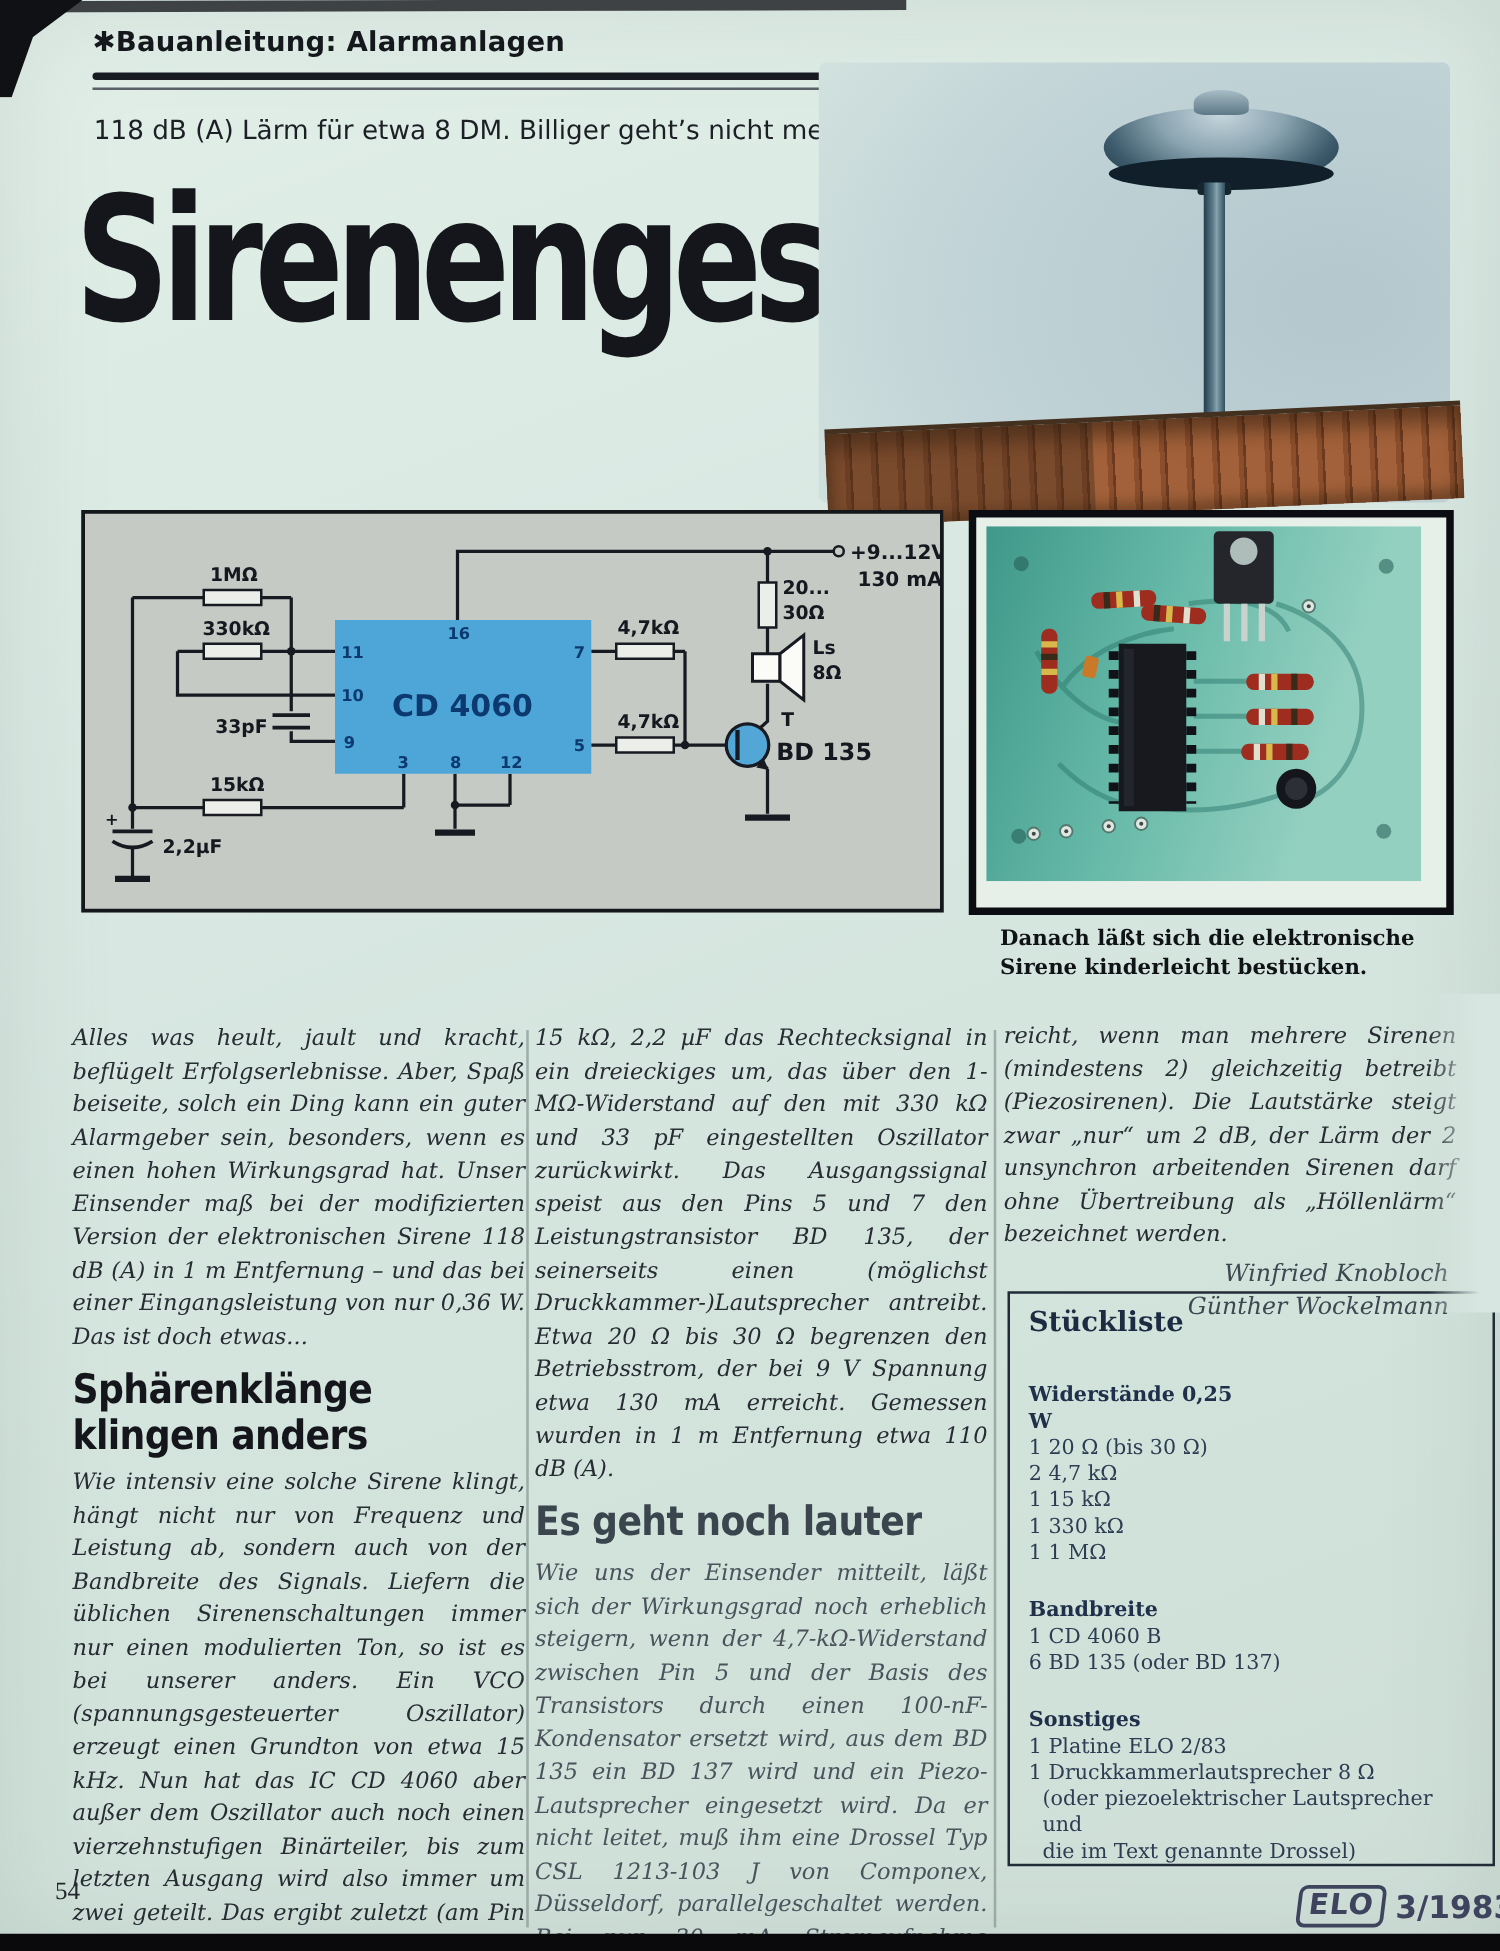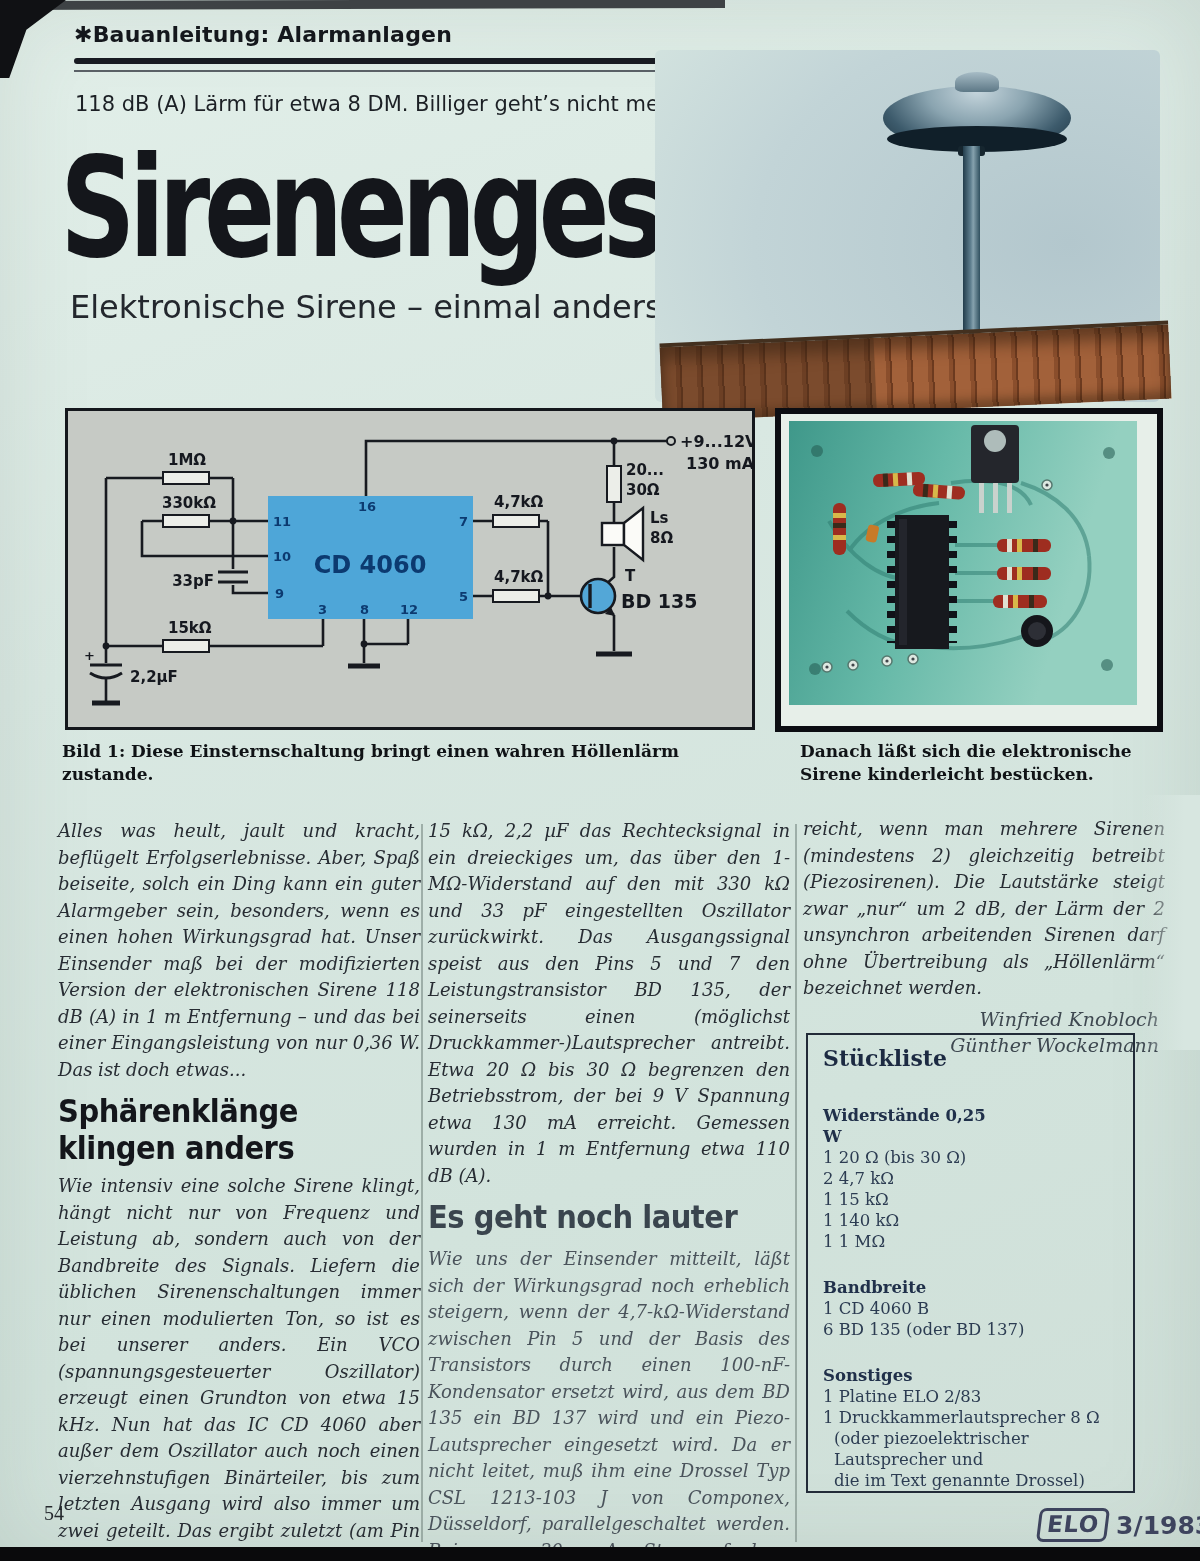--- a/index.html
+++ b/index.html
@@ -68,21 +68,21 @@
   .col3{left:803px;top:816px;width:362px;}
   .faded{color:#4a535b;}
   .h2{font-family:"DejaVu Sans",sans-serif;font-weight:900;font-size:29px;line-height:33px;
     letter-spacing:-.5px;color:#14161b;transform:scaleY(1.12);transform-origin:top left;
     text-align:left;margin:10px 0 14px 0;}
   .h2-soft{color:#3a454e;}
   .p{margin:0 0 0 0;font-style:italic;}
   .authors{margin-top:4px;text-align:right;font-style:italic;font-size:19px;line-height:26px;
     color:#3e4850;padding-right:6px;}
   
-  .parts{left:806px;top:1033px;width:329px;height:460px;border:2.5px solid #222b38;
+  .parts{left:806px;top:1033px;width:390px;height:460px;border:2.5px solid #222b38;
     box-sizing:border-box;padding:13px 15px;font-size:16.5px;line-height:21px;color:#2c3c52;z-index:5;}
   .parts .ptitle{font-weight:bold;font-size:22px;color:#1c2a42;margin-bottom:11px;}
   .pcols{position:relative;}
   .pcol-l{display:inline-block;vertical-align:top;width:168px;}
   .pcol-r{display:inline-block;vertical-align:top;width:148px;}
   .pb{font-weight:bold;color:#20304a;margin-top:25px;}
   .psec{margin-top:11px;}
   .pindent{padding-left:11px;}
   
   .pageno{left:44px;top:1502px;font-family:Liberation Serif, serif;font-size:20px;color:#24282d;}
@@ -100,21 +100,20 @@
   <div class="abs scan-top"></div>
   <div class="abs scan-corner"></div>
 
   <div class="abs kicker">
     <span>✱</span><span>Bauanleitung: Alarmanlagen</span>
   </div>
   <div class="abs rule1"></div>
   <div class="abs rule2"></div>
   <div class="abs standfirst">118 dB (A) Lärm für etwa 8 DM. Billiger geht’s nicht mehr.</div>
   <div class="abs title">Sirenengesang</div>
-  <div class="abs subtitle">Elektronische Sirene – einmal anders</div>
 
   <div class="abs siren-photo">
     <div class="sky"></div>
     <div class="dome"></div>
     <div class="dome-under"></div>
     <div class="dome-cap"></div>
     <div class="pole-collar"></div>
     <div class="pole"></div>
     <div class="roof">
       <div class="roof-left"></div>
@@ -192,21 +191,20 @@
       <text class="slab" x="558" y="64">20...</text>
       <text class="slab" x="558" y="84">30Ω</text>
       <text class="slab" x="582" y="112">Ls</text>
       <text class="slab" x="582" y="132">8Ω</text>
       <text class="slab" x="557" y="170">T</text>
       <text class="sbd" x="553" y="197">BD 135</text>
       <text class="slab2" x="612" y="36">+9...12V</text>
       <text class="slab2" x="618" y="58">130 mA</text>
     </svg>
   </div>
-  <div class="abs caption cap1">Bild 1: Diese Einsternschaltung bringt einen wahren Höllenlärm zustande.</div>
 
   <div class="abs pcb">
     <div class="matte"></div>
     <div class="board-wrap">
       <svg width="348" height="284" viewBox="0 0 348 284">
         <defs>
           <linearGradient id="pcbg" x1="0" y1="0" x2="1" y2="0.25">
             <stop offset="0" stop-color="#3f988a"></stop>
               <stop offset="0.45" stop-color="#66b9a8"></stop>
               <stop offset="0.9" stop-color="#94d0c0"></stop>
@@ -337,21 +335,21 @@
   <div class="abs edge-fade"></div>
 
   <div class="abs parts">
     <div class="ptitle">Stückliste</div>
     <div class="pcols">
       <div class="pcol-l">
         <div class="pb">Widerstände 0,25 W</div>
         <div>1 20 Ω (bis 30 Ω)</div>
         <div>2 4,7 kΩ</div>
         <div>1 15 kΩ</div>
-        <div>1 140 kΩ</div>
+        <div>1 330 kΩ</div>
         <div>1 1 MΩ</div>
       </div>
     </div>
     <div class="psec">
       <div class="pb">Bandbreite</div>
       <div>1 CD 4060 B</div>
       <div>6 BD 135 (oder BD 137)</div>
     </div>
     <div class="psec">
       <div class="pb">Sonstiges</div>

